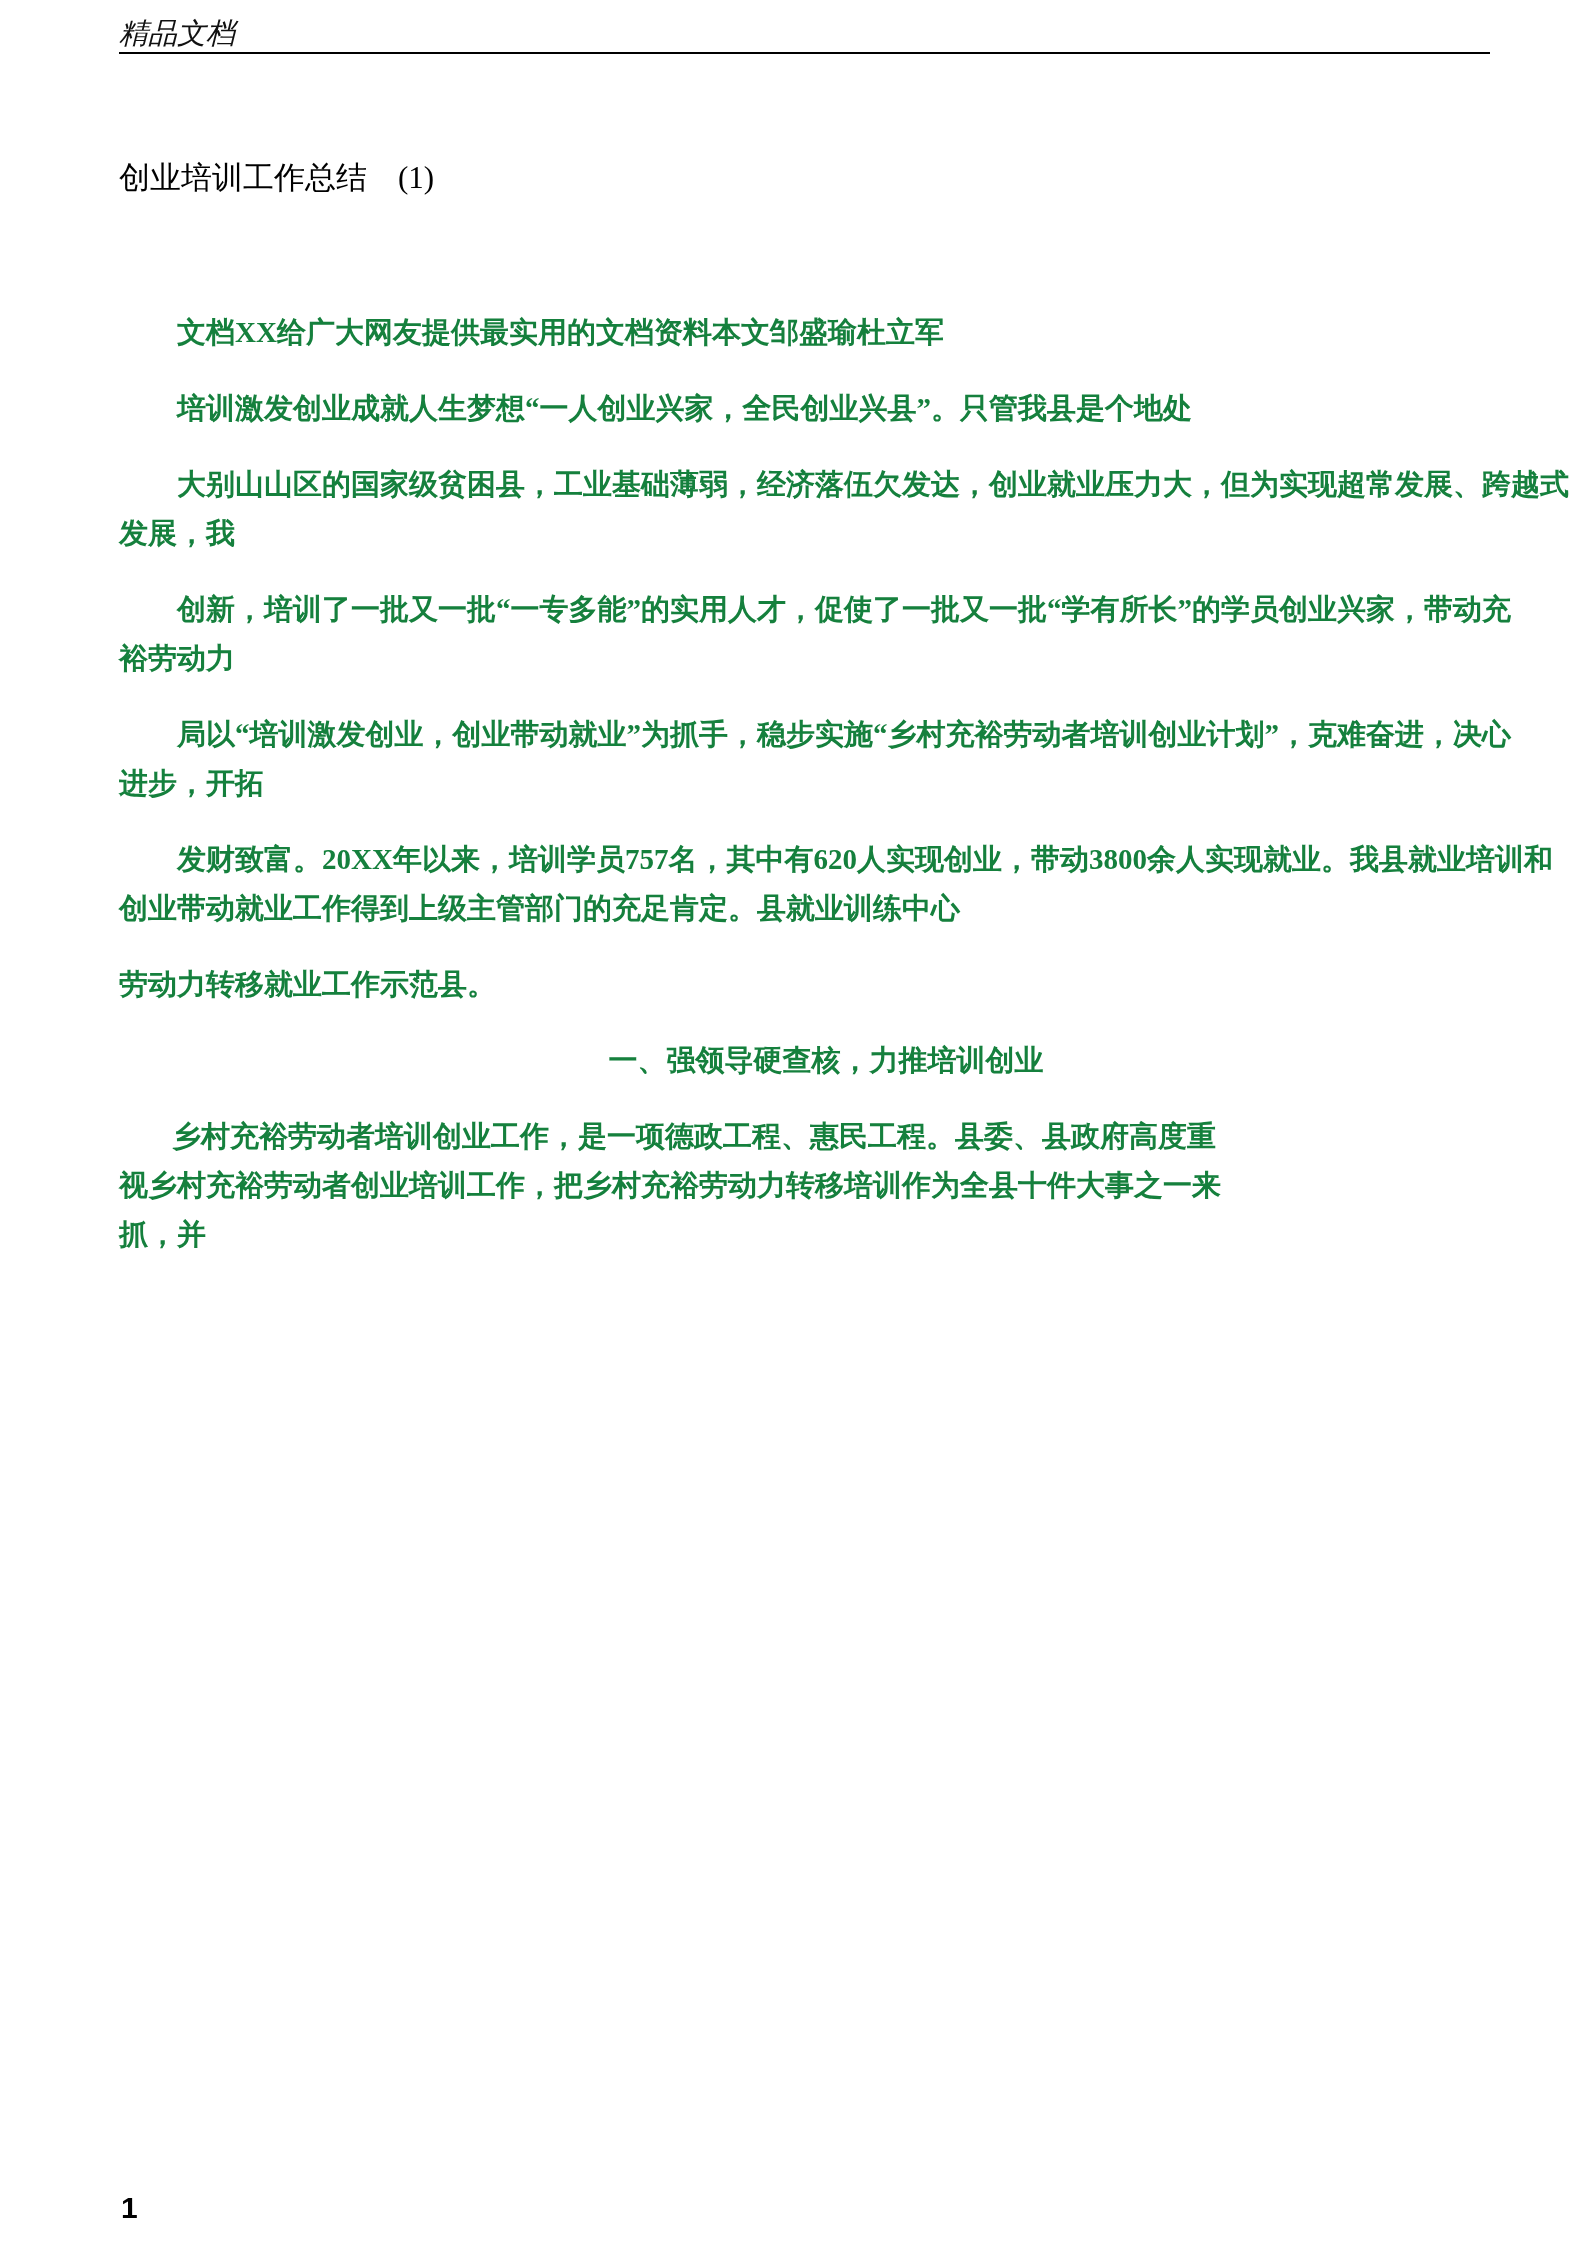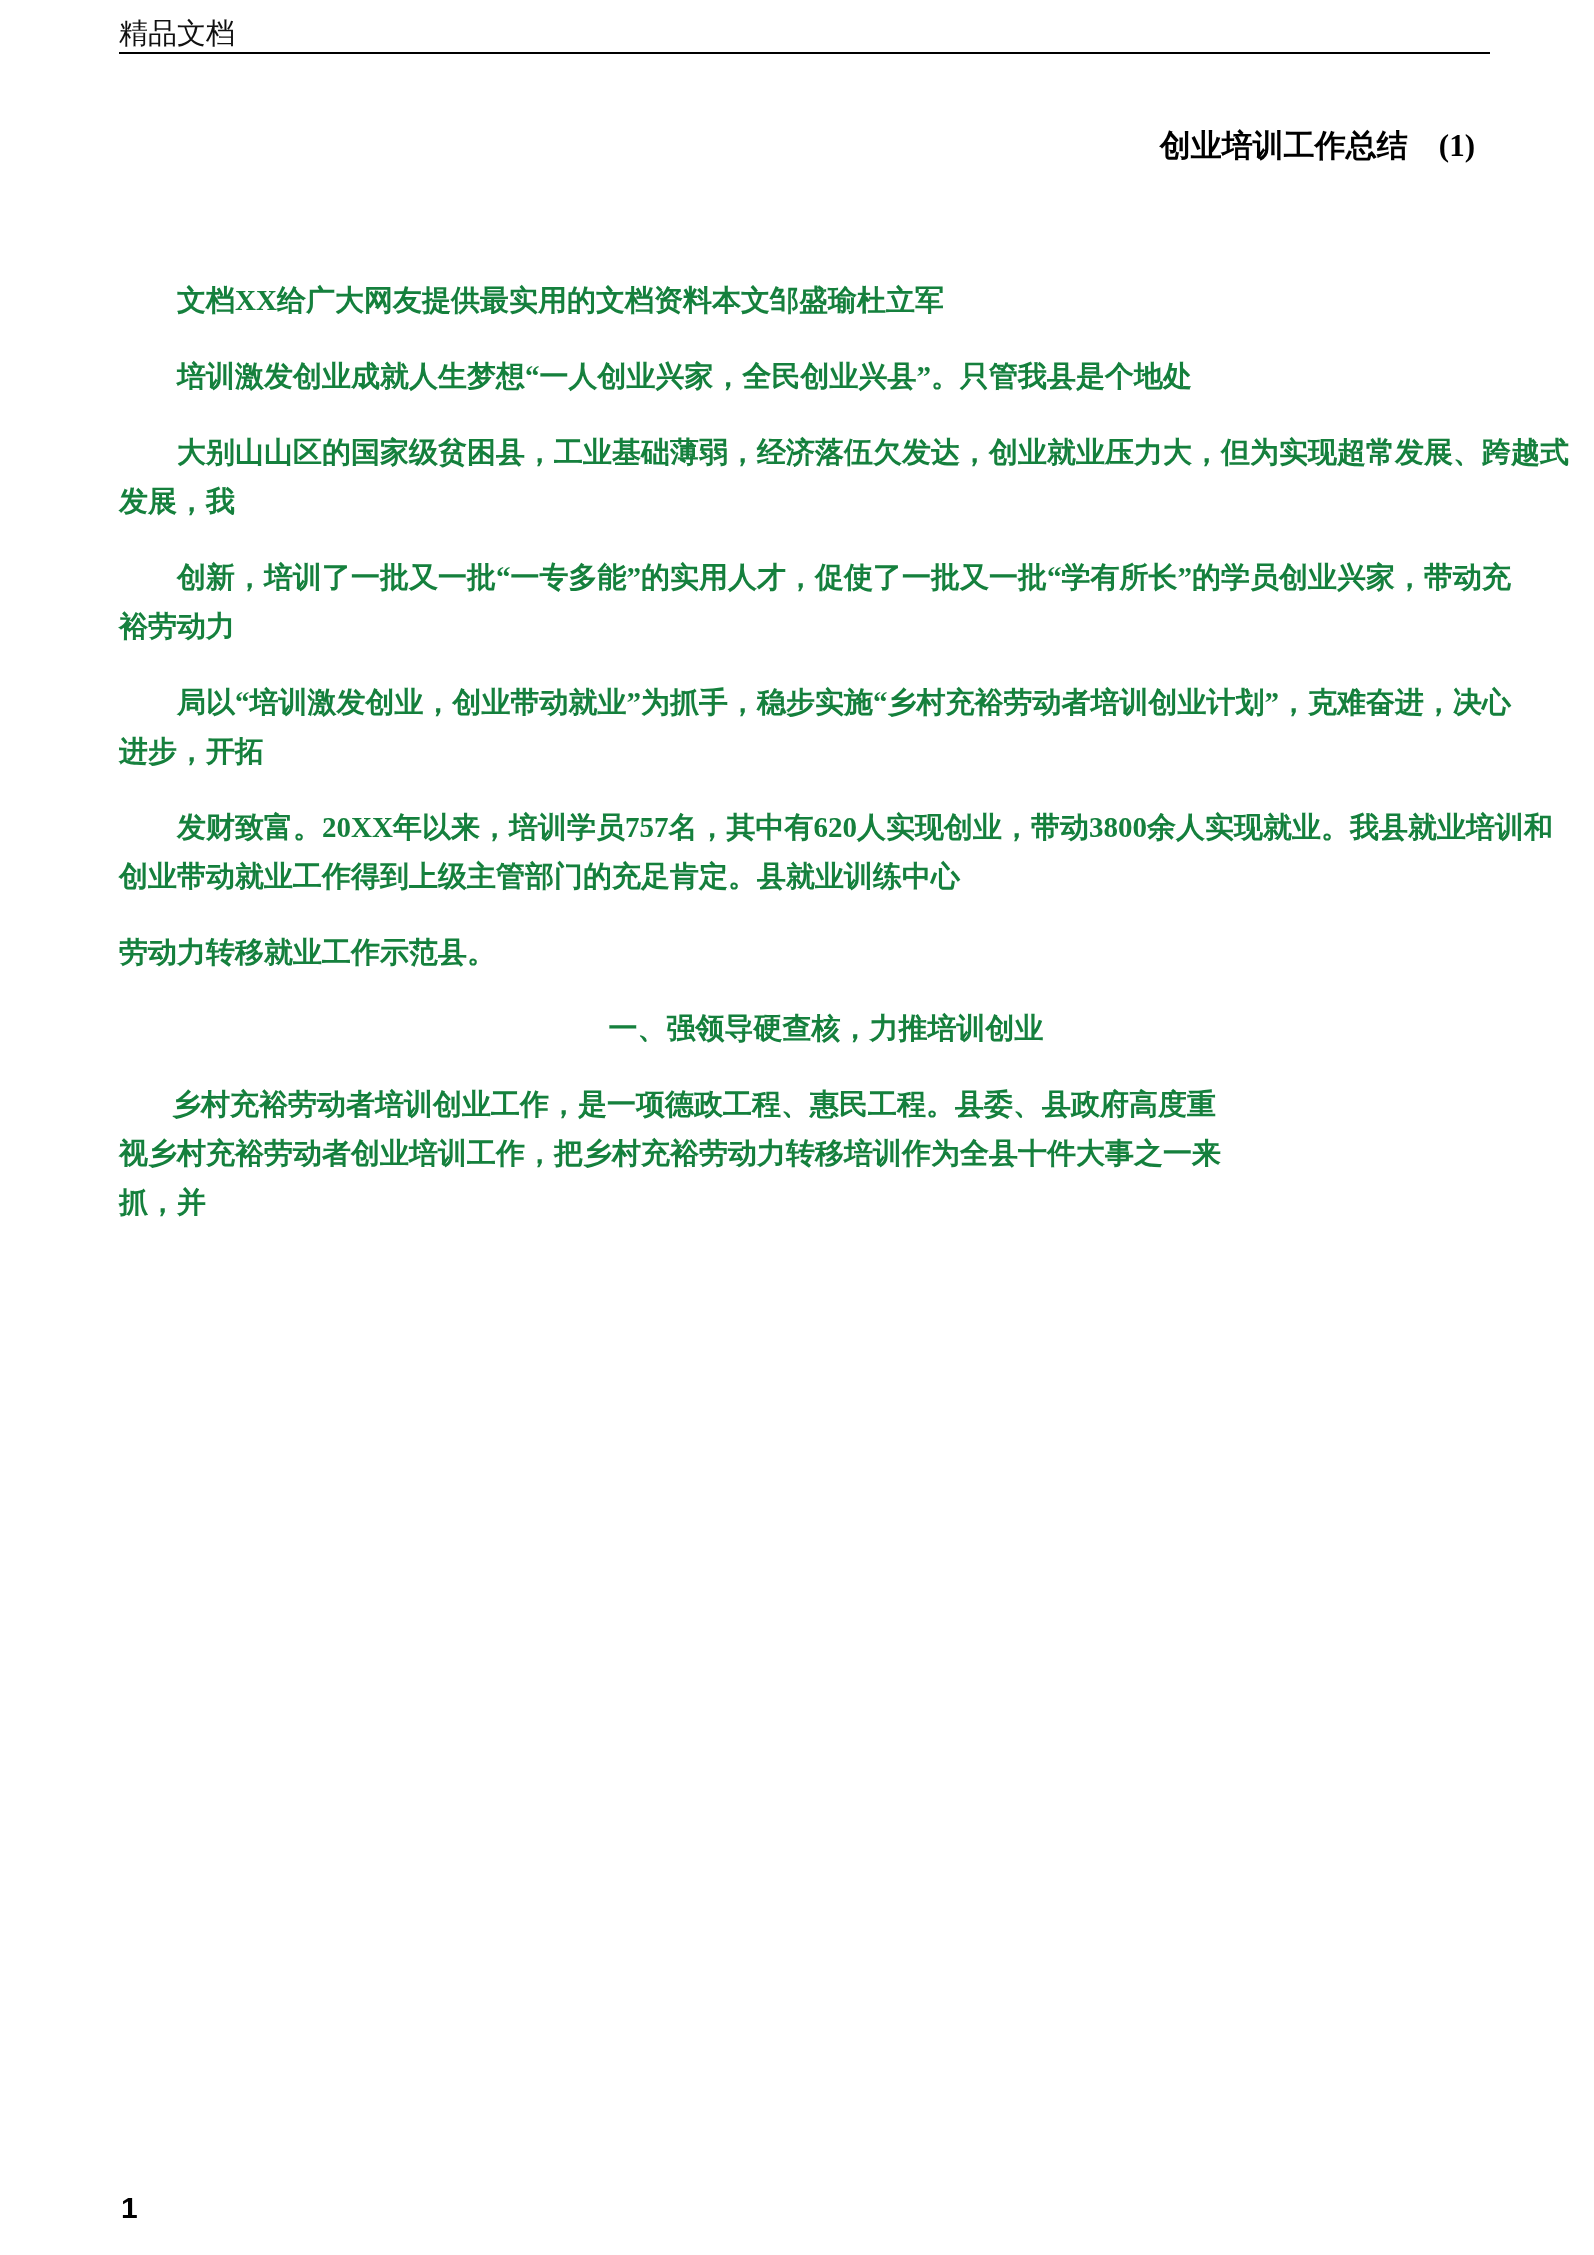--- a/index.html
+++ b/index.html
@@ -2,27 +2,27 @@
 <html><head>
 <meta charset="utf-8">
 <style>
   html,body{margin:0;padding:0;background:#ffffff;}
   .page{
     width:1594px;height:2255px;background:#ffffff;position:relative;
     font-family:"Liberation Serif","DejaVu Serif",serif;
     color:#000;overflow:hidden;
   }
   
-  .hdr{padding:18px 104px 12px 119px;}
+  .hdr{padding:18px 104px 12px 119px;font-style:italic;}
   .hdr-inner{border-bottom:2px solid #000;padding-bottom:4px;}
   .watermark{font-size:29px;line-height:30px;font-weight:400;color:#111;}
   
   .doc-title{
-    margin:58px 119px 0 119px;text-align:right;
-    font-size:31px;line-height:44px;font-weight:700;color:#000;
+    margin:90px 119px 0 119px;text-align:left;
+    font-size:31px;line-height:44px;font-weight:400;color:#000;
   }
   
   .content{padding:108px 119px 0 119px;}
   .content p{margin:0 0 27px 0;}
   .ln{display:block;font-size:29px;line-height:49px;font-weight:700;color:#15803d;white-space:nowrap;}
   .indent{text-indent:58px;}
   .sec-head .ln{font-weight:700;text-align:center;}
   .quote-block{margin-left:123px;margin-right:225px;}
   .quote-block .ln{white-space:normal;}
   .quote-block .indent{text-indent:53px;}

